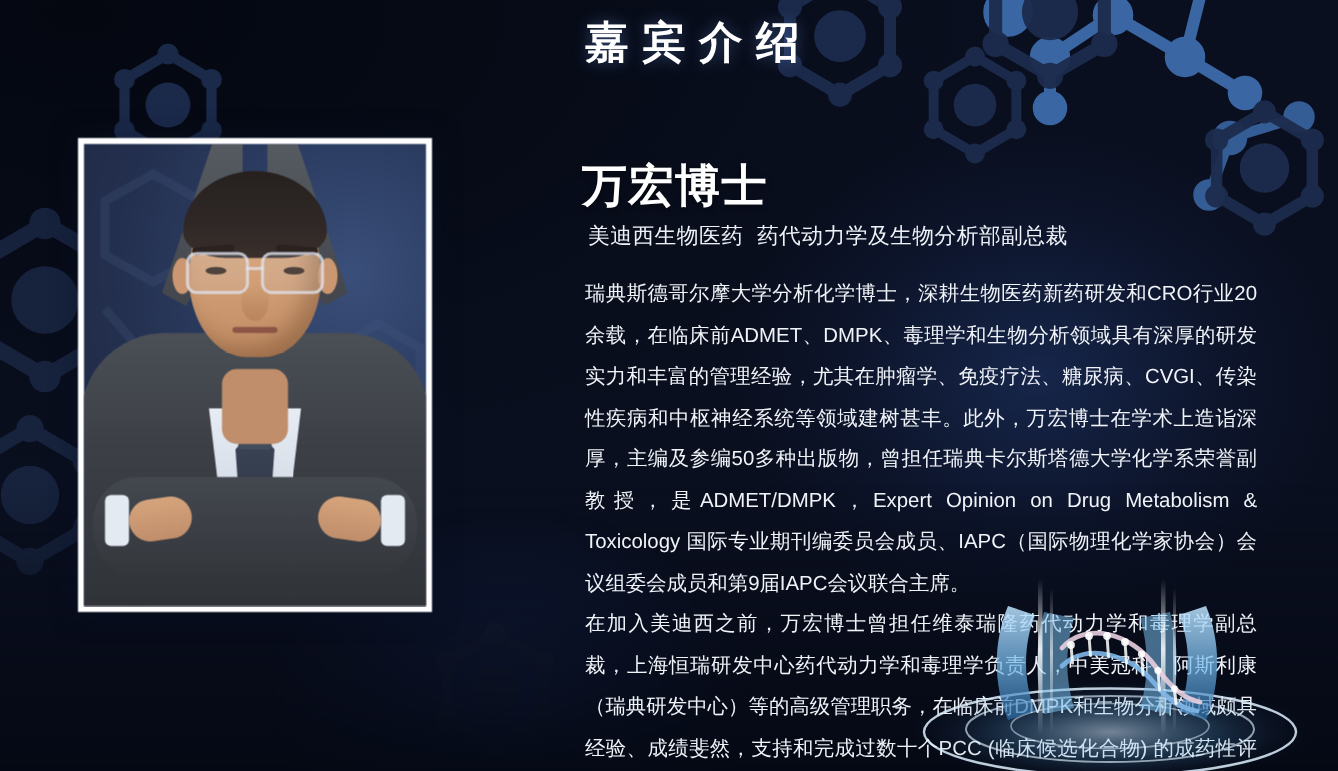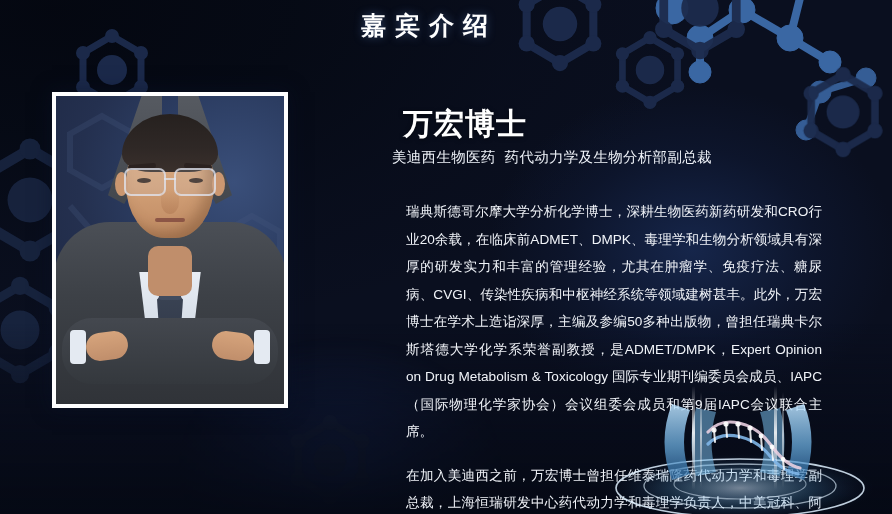--- a/index.html
+++ b/index.html
@@ -60,23 +60,23 @@
   
   .molecules {
     position: absolute;
     inset: 0;
     pointer-events: none;
   }
 
   
   .title {
     position: absolute;
-    left: 361px;
+    left: 390px;
     top: 9px;
-    font-size: 25px;
+    font-size: 29px;
     font-weight: bold;
     color: #ffffff;
     letter-spacing: 9px;
     text-shadow: 0 0 10px rgba(120,170,255,0.35);
     white-space: nowrap;
   }
 
   
   .photo-frame {
     position: absolute;
@@ -263,21 +263,21 @@
     width: 16px; height: 34px;
     background: #e4eaf2;
     border-radius: 4px;
   }
   .cuff-l { left: 50%; margin-left: -100px; }
   .cuff-r { left: 50%; margin-left: 84px; }
 
   
   .person-name {
     position: absolute;
-    left: 403px;
+    left: 388px;
     top: 104px;
     font-size: 30px;
     font-weight: bold;
     color: #ffffff;
     letter-spacing: 1px;
     text-shadow: 0 1px 4px rgba(0,0,0,0.5);
     white-space: nowrap;
   }
   .person-role {
     position: absolute;
@@ -293,21 +293,21 @@
     position: absolute;
     left: 390px;
     top: 182px;
     width: 448px;
     font-size: 13.6px;
     line-height: 27.5px;
     color: #f0f3f8;
     text-align: justify;
     text-justify: inter-ideograph;
   }
-  .bio p { margin: 16px; }
+  .bio p { margin: 0; }
 
   
   .emblem {
     position: absolute;
     right: 18px;
     bottom: -6px;
     width: 270px;
     height: 150px;
     pointer-events: none;
   }

